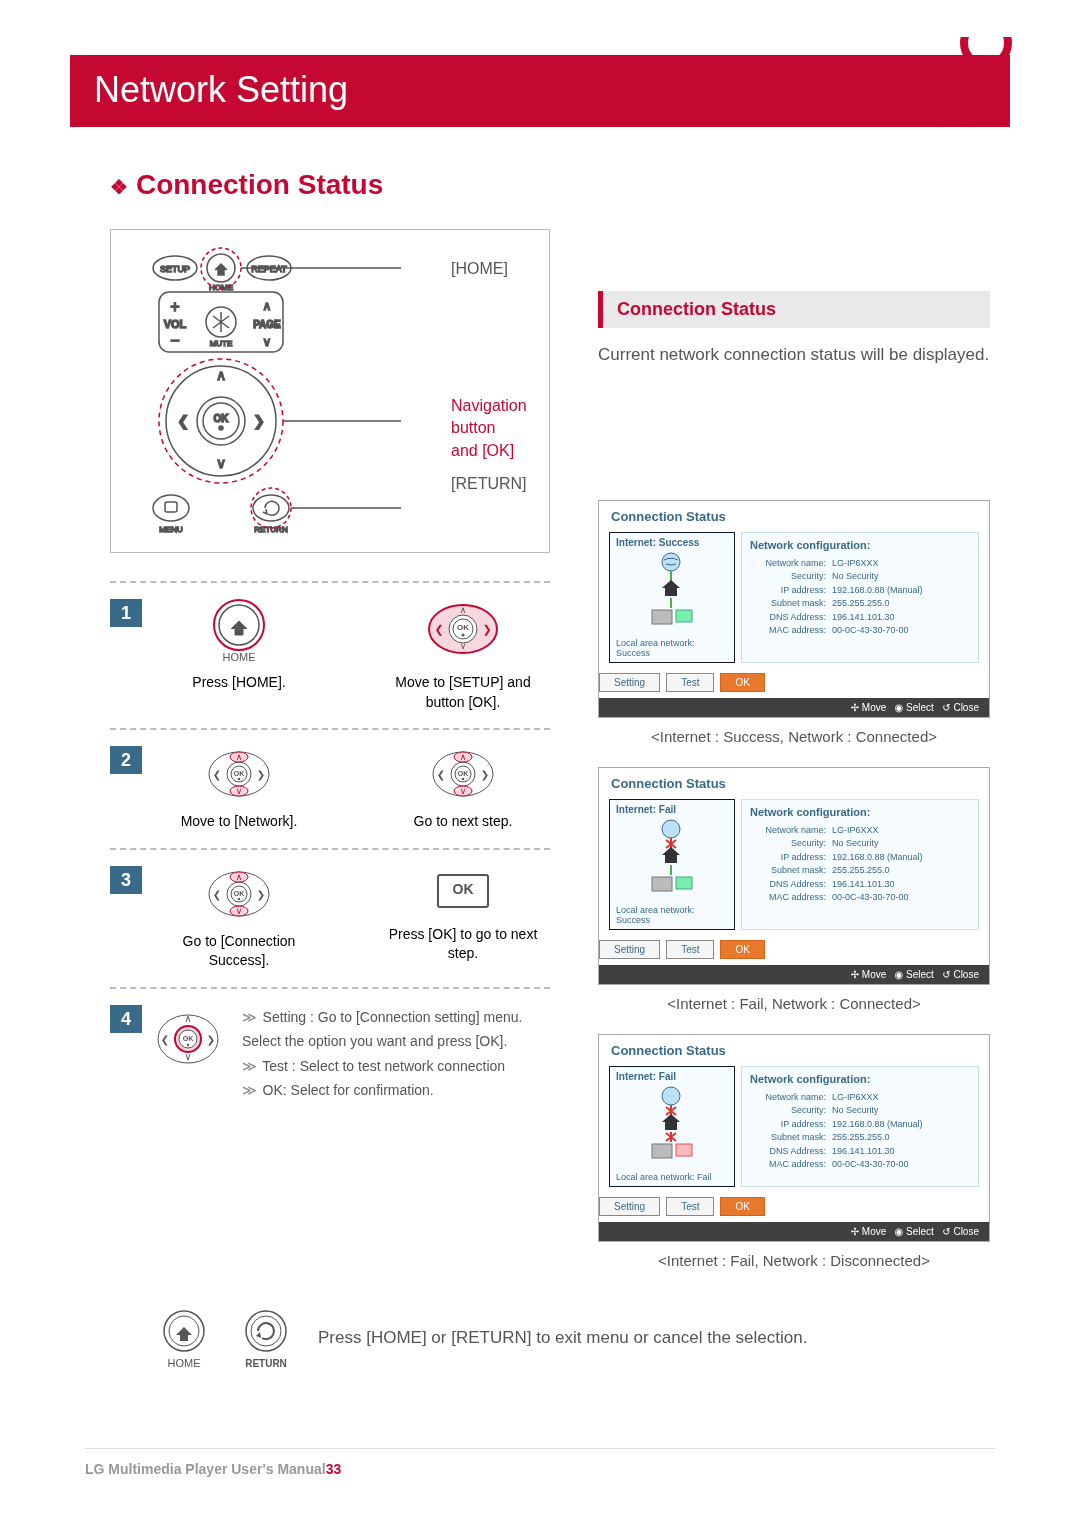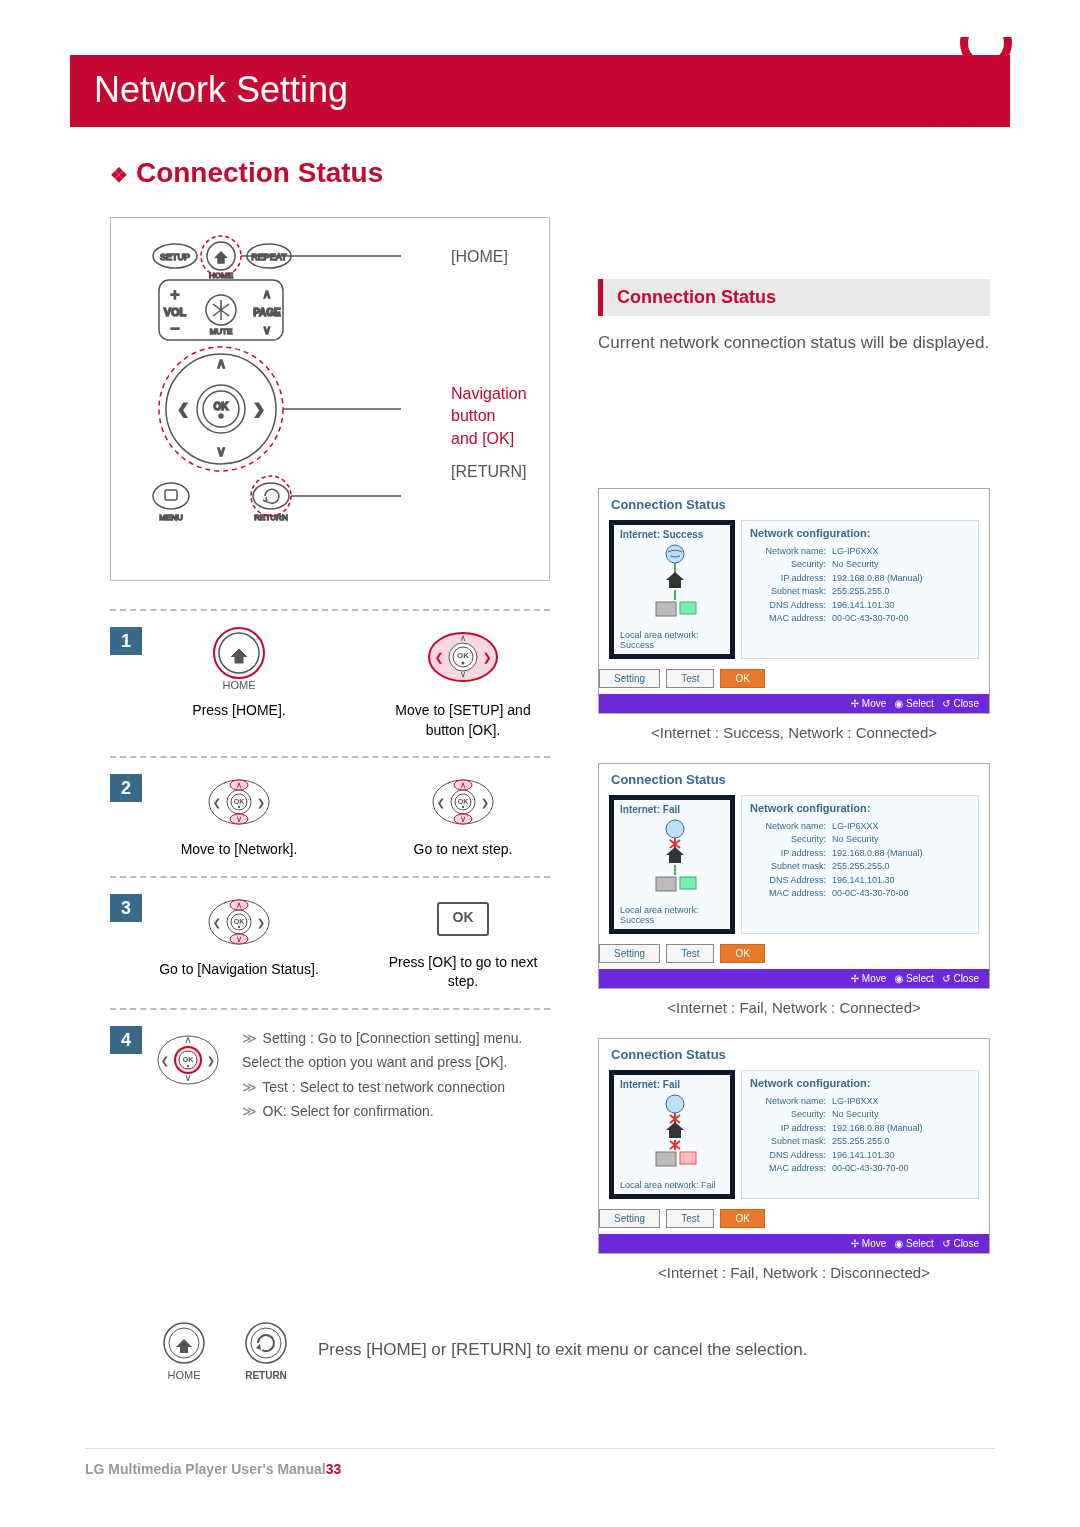--- a/index.html
+++ b/index.html
@@ -2,59 +2,59 @@
 <html><head>
 <meta charset="utf-8">
 <style>
 *{margin:0;padding:0;box-sizing:border-box}
 body{font-family:Arial,Helvetica,sans-serif;background:#fff;width:1080px;height:1527px;position:relative;color:#555}
 .page{padding:55px 70px 50px 70px;position:relative;height:100%}
 .title-bar{background:#c50831;color:#fff;font-size:36px;font-weight:300;padding:14px 24px;position:relative}
 .decor{position:absolute;right:-18px;top:-18px;width:120px;height:90px}
 .decor svg{width:100%;height:100%}
 .red-line{height:4px;background:#c50831;margin-top:-2px}
-.section{padding:30px 20px 0 40px}
+.section{padding:42px 20px 0 40px}
 .sec-title{color:#c50831;font-size:28px;font-weight:700}
 .diamond{font-size:20px;margin-right:8px;color:#c50831}
 .two-col{display:flex;gap:48px;margin-top:28px}
 .left{width:440px}.right{flex:1}
-.remote-box{border:1px solid #bbb;padding:18px 18px 22px 18px;position:relative;height:364px}
+.remote-box{border:1px solid #bbb;padding:18px 18px 22px 18px;position:relative;height:324px}
 .callout{position:absolute;font-size:16px}
 .callout.home{left:340px;top:30px;color:#555}
 .callout.nav{left:340px;top:165px;color:#c50831;line-height:1.4}
 .callout.ret{left:340px;top:245px;color:#555}
 .remote-svg{position:absolute;left:30px;top:16px}
 .steps{margin-top:28px}
 .step{border-top:2px dashed #bbb;padding:16px 0;display:flex;gap:10px;align-items:flex-start;position:relative}
 .step-num{width:32px;height:28px;background:#3a6a8a;color:#fff;font-weight:700;text-align:center;line-height:28px;font-size:18px;flex-shrink:0}
 .step-body{flex:1;display:flex;gap:50px;align-items:flex-start}
 .sub{flex:1;text-align:center}
 .sub .sub-img{display:block;margin:0 auto 8px auto}
 .sub-cap{font-size:14px;color:#000000;line-height:1.4}
 .step4-body{flex:1;display:flex;gap:18px;align-items:flex-start}
 .step4-txt{flex:1;font-size:14px;color:#555;line-height:1.75}
 .bullet-g{color:#888;margin-right:2px}
 .right-head{background:#e9e9e9;border-left:5px solid #c50831;padding:8px 14px;color:#c50831;font-size:18px;font-weight:700;margin-top:62px}
 .right-desc{font-size:17px;color:#555;margin-top:14px;line-height:1.5}
 .shot{border:1px solid #aaa;margin-top:22px;background:#fff}
 .shot-header{font-size:13px;color:#3a6a8a;padding:8px 12px 2px 12px;font-weight:700}
 .shot-body{display:flex;padding:6px 10px 4px 10px;gap:6px}
-.shot-left{width:126px;border:5px solid #0f172a;background:#f5fbff;padding:4px 6px}
+.shot-left{width:126px;border:1px solid #0f172a;background:#f5fbff;padding:4px 6px}
 .shot-left .il{font-size:10px;color:#3a6a8a;font-weight:700}
 .shot-diagram{height:82px;position:relative;margin:2px 0}
 .shot-left .lbl{font-size:9px;color:#3a6a8a}
 .shot-right{flex:1;border:1px solid #c9def0;background:#f5fbff;padding:6px 8px}
 .shot-right .nc{font-size:11px;color:#3a6a8a;margin-bottom:6px;font-weight:700}
 .kv{font-size:9px;color:#3a6a8a;display:flex;gap:6px;line-height:1.5}
 .kv .k{width:76px;text-align:right}
 .kv .v{flex:1}
 .shot-btns{display:flex;gap:6px;padding:6px 10px 6px 0}
 .sbtn{border:1px solid #888;font-size:10px;padding:3px 14px;background:#f5f5f5;color:#3a6a8a}
 .sbtn.ok{background:#e8782c;color:#fff;border-color:#d0641a}
-.shot-foot{background:#6d28d9;color:#fff;font-size:10px;text-align:right;padding:4px 10px}
+.shot-foot{background:#404040;color:#fff;font-size:10px;text-align:right;padding:4px 10px}
 .shot-cap{text-align:center;font-size:15px;color:#555;margin-top:10px}
 .footer-sec{margin-top:36px;display:flex;align-items:center;gap:22px;padding-left:44px}
 .footer-txt{font-size:17px;color:#555}
 .page-foot{position:absolute;bottom:50px;left:85px;right:85px;border-top:1px solid #ddd;padding-top:12px;display:flex;justify-content:flex-start;font-size:14px}
 .pf-left{color:#999;font-weight:700}
 .pf-right{color:#c50831;font-weight:700}
 </style>
 </head>
 <body>
 
@@ -229,21 +229,21 @@
                     <circle cx="36" cy="33" r="1.2" fill="#555"></circle>
                     <g fill="#f8d7df" stroke="#c50831">
                       <ellipse cx="36" cy="11" rx="9" ry="5"></ellipse>
                       <ellipse cx="36" cy="45" rx="9" ry="5"></ellipse>
                     </g>
                     <text x="36" y="14" font-size="9" text-anchor="middle" fill="#c50831">∧</text>
                     <text x="36" y="48" font-size="9" text-anchor="middle" fill="#c50831">∨</text>
                     <text x="14" y="32" font-size="10" text-anchor="middle" fill="#555">❮</text>
                     <text x="58" y="32" font-size="10" text-anchor="middle" fill="#555">❯</text>
                   </svg>
-                <div class="sub-cap">Go to [Navigation Status].</div>
+                <div class="sub-cap">Go to [Connection Success].</div>
               </div>
               <div class="sub">
                 <div class="sub-img" style="width:52px;height:34px;border:2px solid #555;border-radius:3px;margin:8px auto 14px auto;text-align:center;line-height:26px;font-weight:700;font-size:14px">OK</div>
                 <div style="height:3px"></div>
                 <div class="sub-cap">Press [OK] to go  to next step.</div>
               </div>
             </div>
           </div>
 
           <div class="step">

